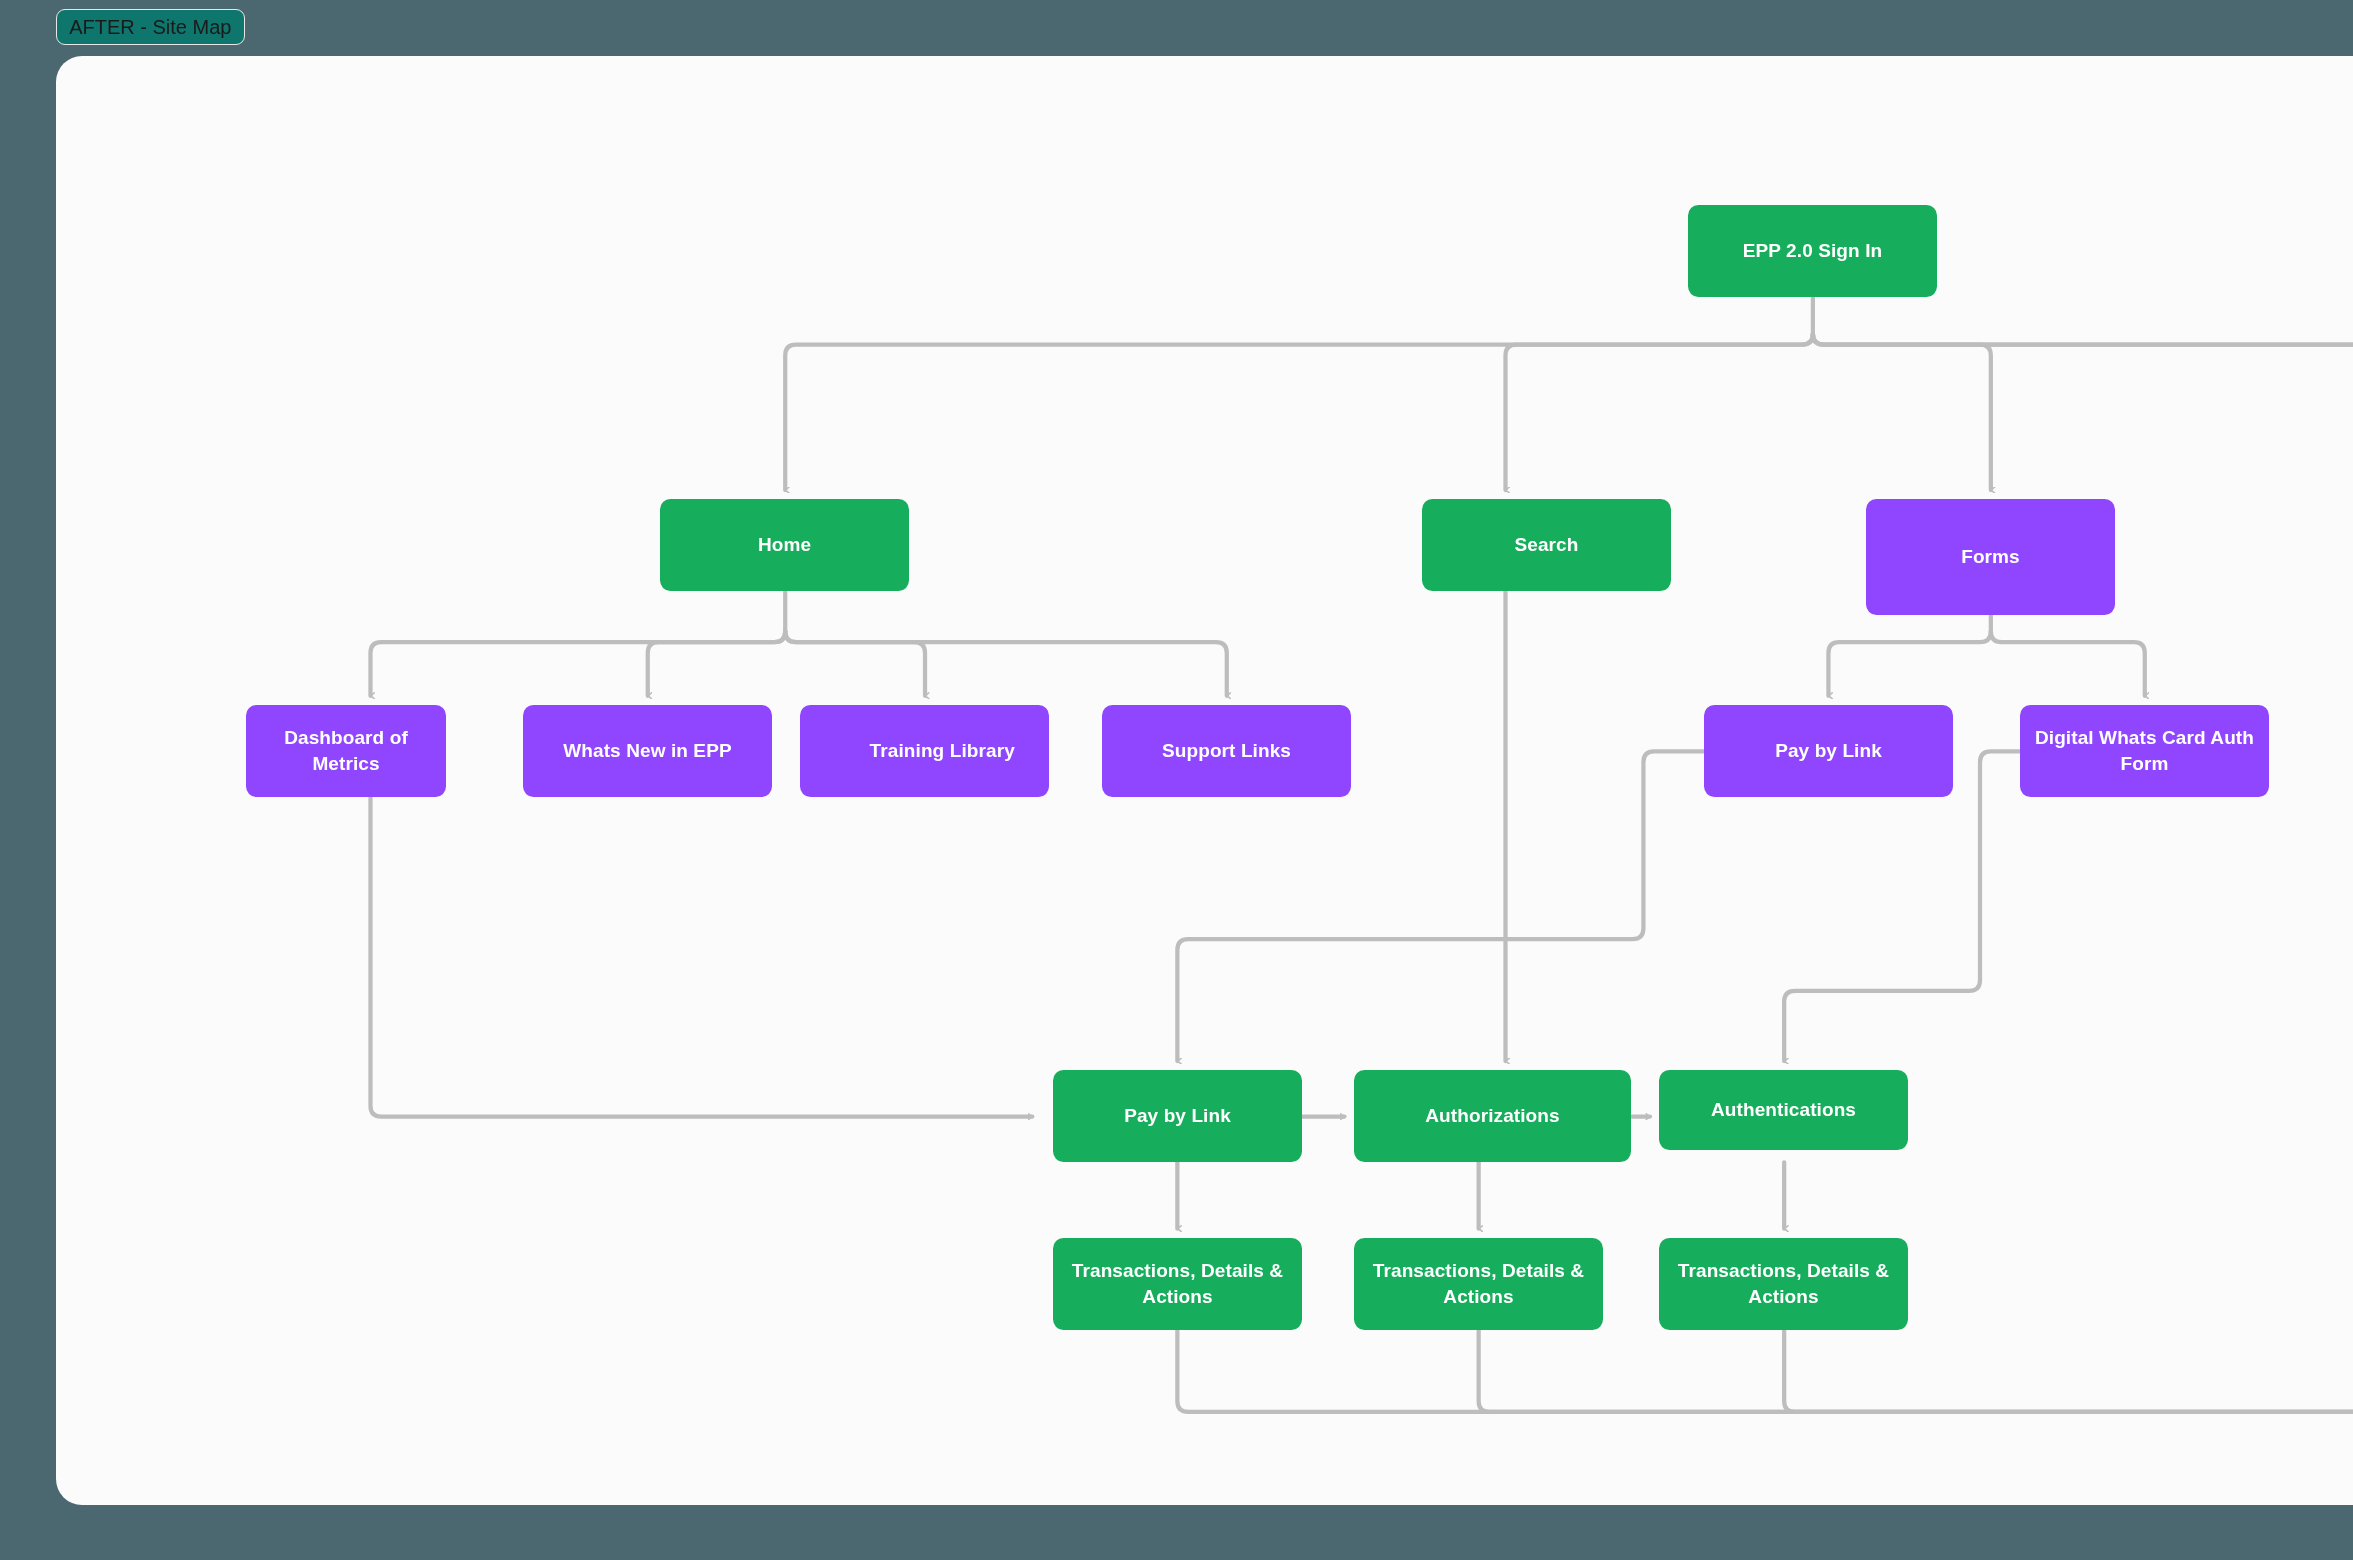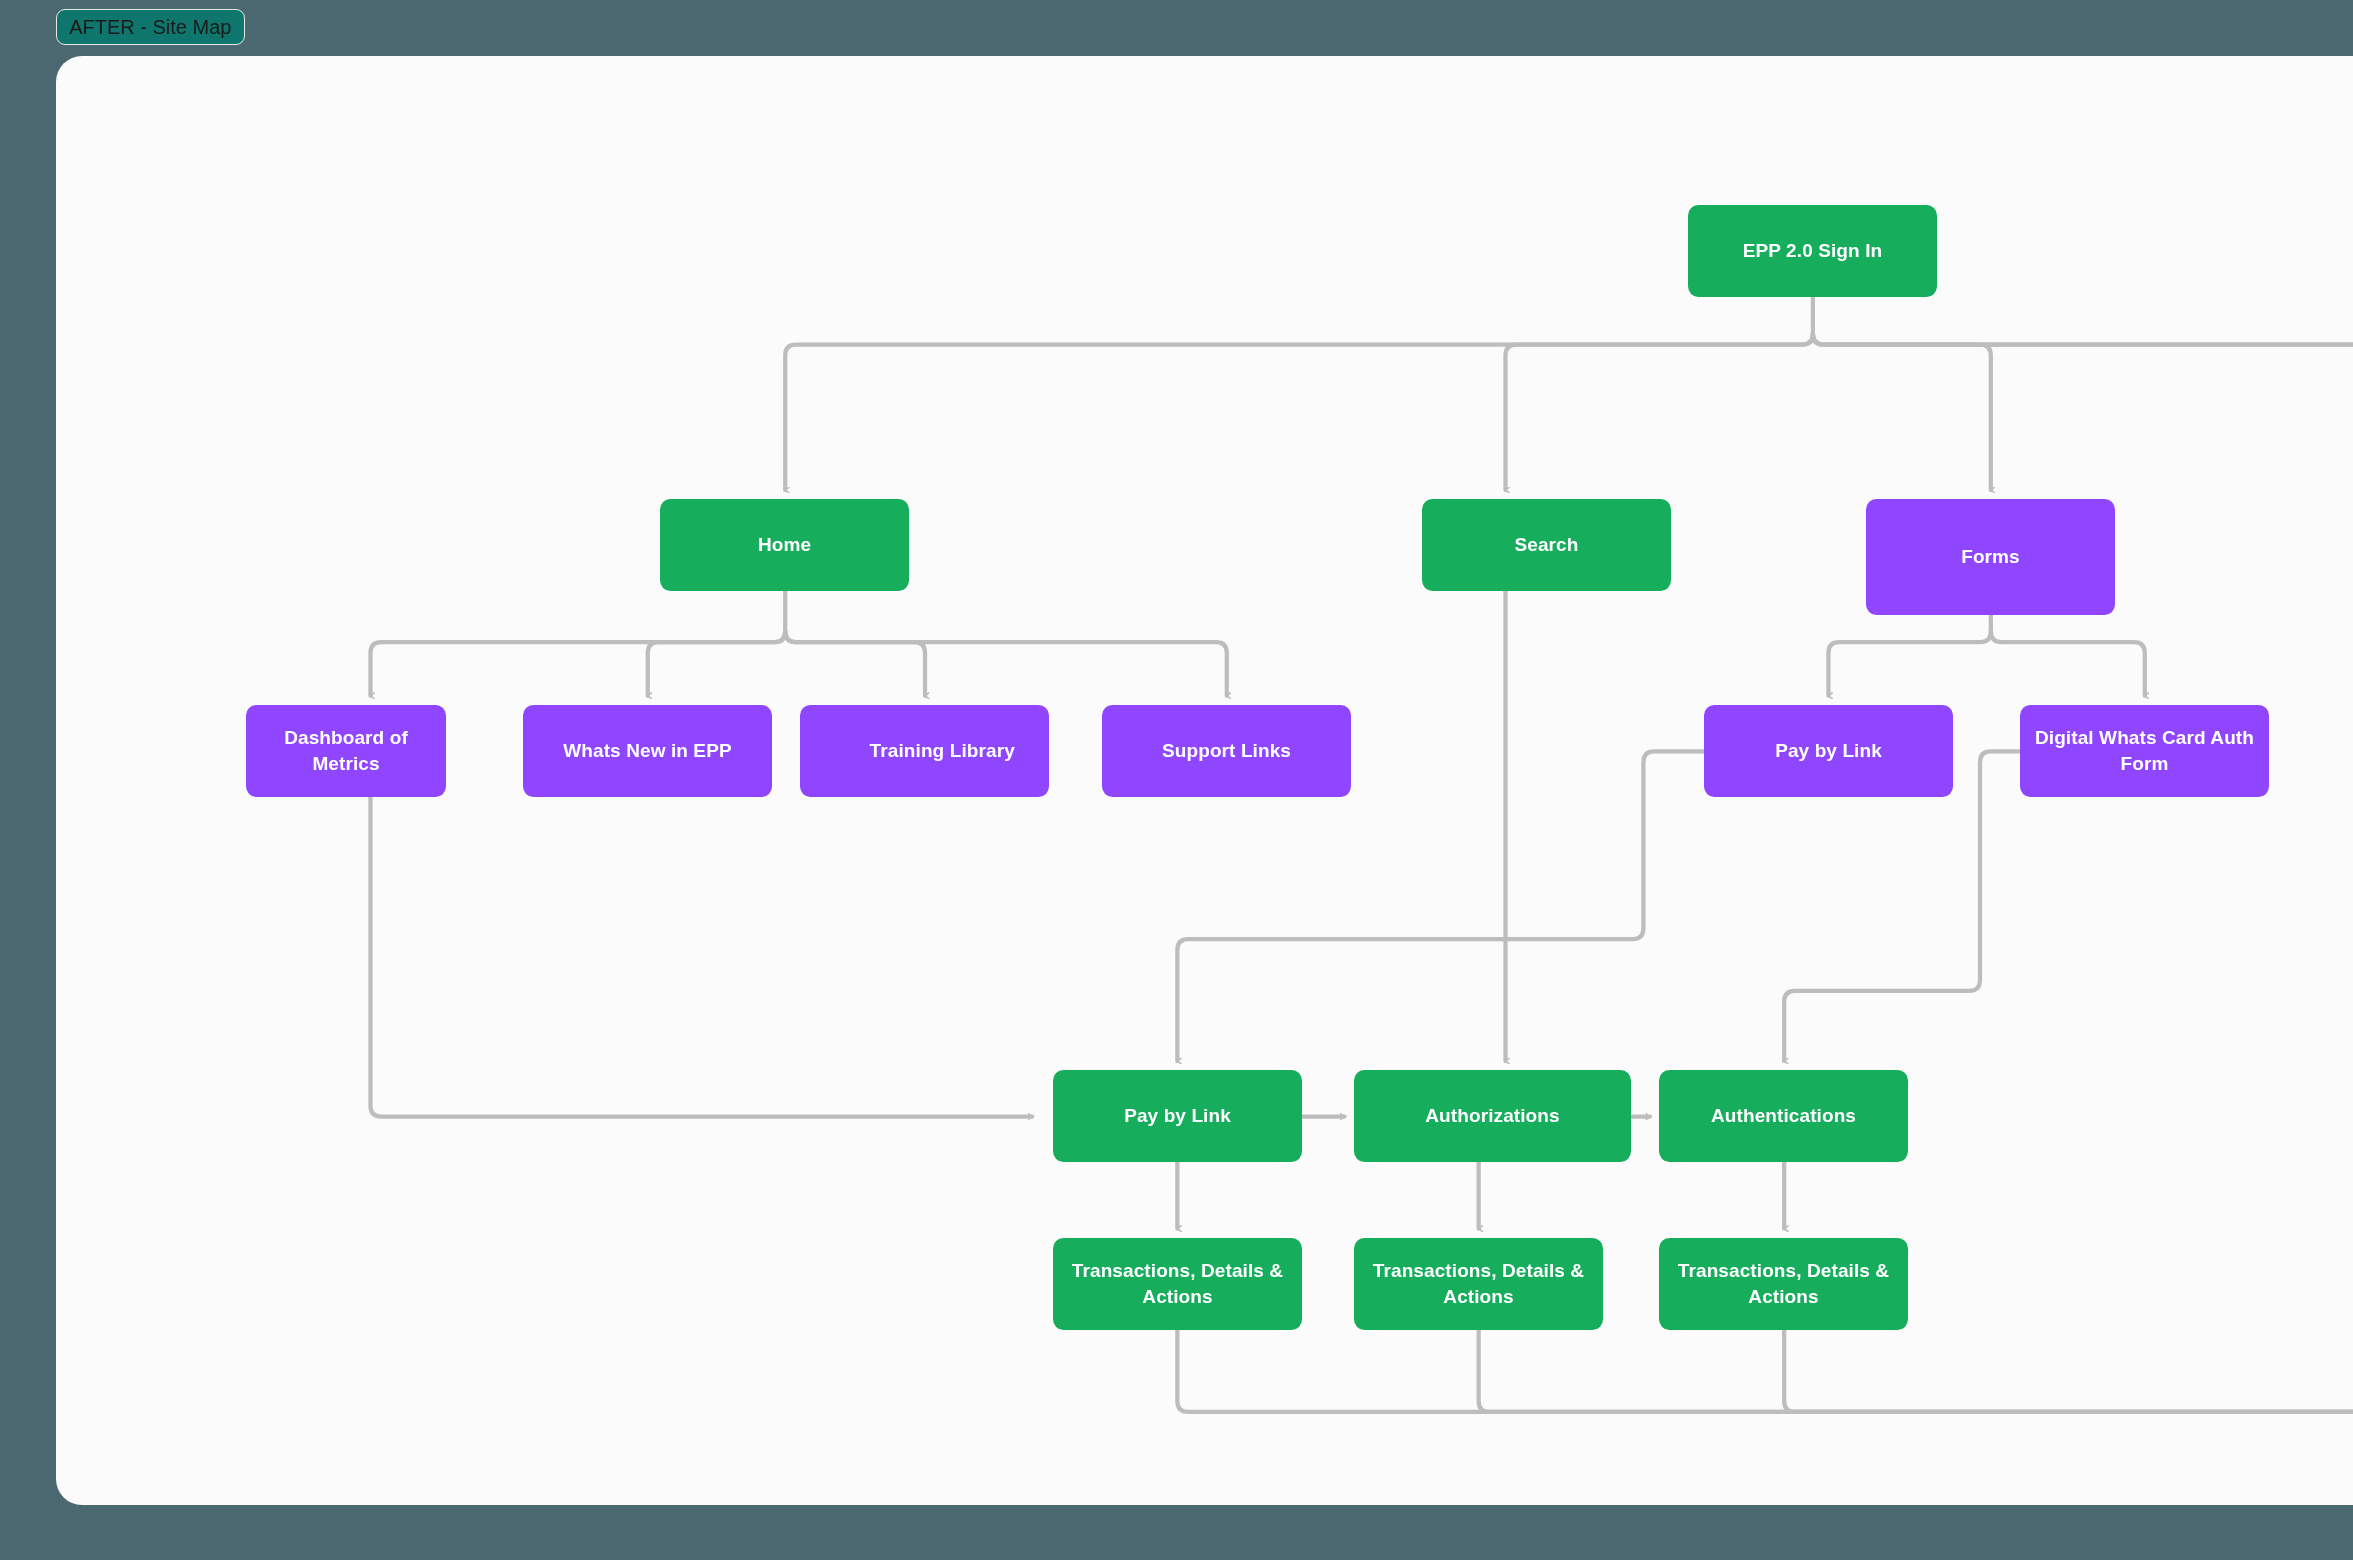--- a/index.html
+++ b/index.html
@@ -141,20 +141,20 @@
       <div class="node green" style="left: 1366px; top: 443px; width: 249px; height: 92px;">Search</div>
       <div class="node purple" style="left: 1810px; top: 443px; width: 249px; height: 116px;">Forms</div>
       <div class="node purple" style="left: 190px; top: 649px; width: 200px; height: 92px;">Dashboard of Metrics</div>
       <div class="node purple" style="left: 467px; top: 649px; width: 249px; height: 92px;">Whats New in EPP</div>
       <div class="node purple" style="left: 744px; top: 649px; width: 249px; height: 92px; padding-left: 42px;">Training Library</div>
       <div class="node purple" style="left: 1046px; top: 649px; width: 249px; height: 92px;">Support Links</div>
       <div class="node purple" style="left: 1648px; top: 649px; width: 249px; height: 92px;">Pay by Link</div>
       <div class="node purple" style="left: 1964px; top: 649px; width: 249px; height: 92px;">Digital Whats Card Auth Form</div>
       <div class="node green" style="left: 997px; top: 1014px; width: 249px; height: 92px;">Pay by Link</div>
       <div class="node green" style="left: 1298px; top: 1014px; width: 277px; height: 92px; text-align: right;">Authorizations</div>
-      <div class="node green" style="left: 1603px; top: 1014px; width: 249px; height: 92px;">Authentications</div>
+      <div class="node green" style="left: 1603px; top: 1014px; width: 249px; height: 80px;">Authentications</div>
       <div class="node green" style="left: 997px; top: 1182px; width: 249px; height: 92px;">Transactions, Details &amp; Actions</div>
       <div class="node green" style="left: 1298px; top: 1182px; width: 249px; height: 92px;">Transactions, Details &amp; Actions</div>
       <div class="node green" style="left: 1603px; top: 1182px; width: 249px; height: 92px;">Transactions, Details &amp; Actions</div>
     </div>
 
 </div>
 
 
 </body></html>

